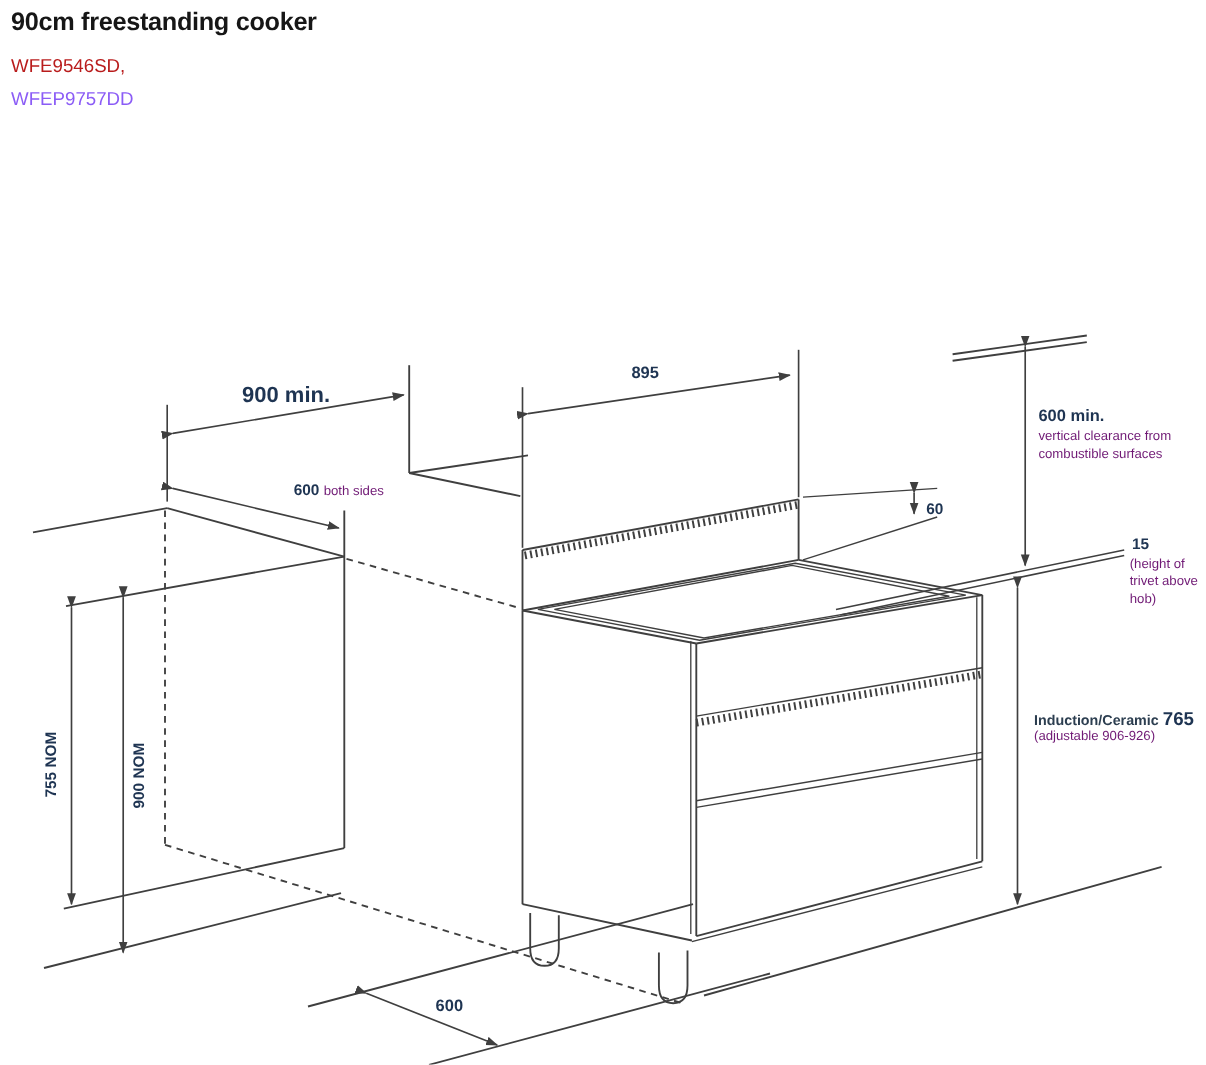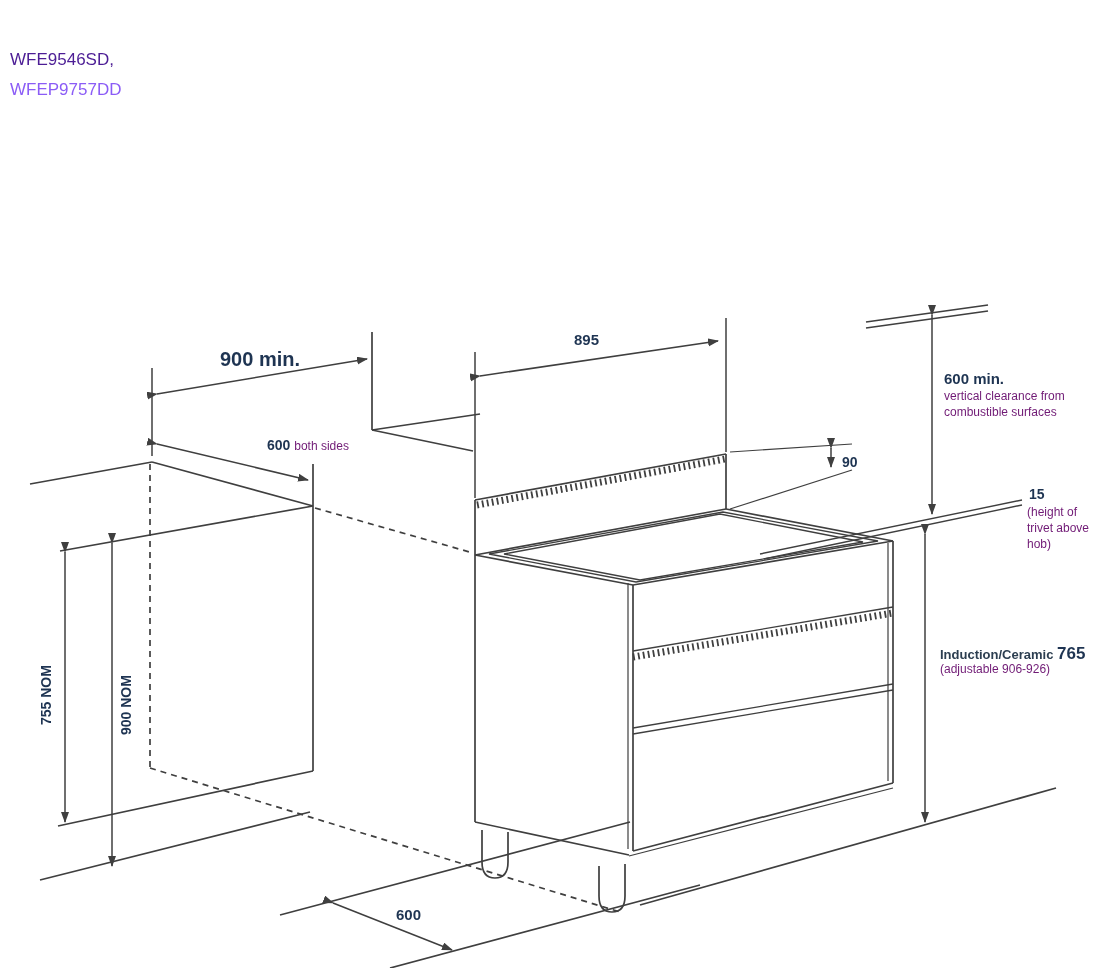--- a/index.html
+++ b/index.html
@@ -3,21 +3,21 @@
 <meta charset="utf-8">
 <style>
   html,body{margin:0;padding:0;background:#ffffff;}
   .stage{
     position:relative;width:1096px;height:968px;background:#ffffff;overflow:hidden;
     font-family:"Liberation Sans", sans-serif;
   }
   .stage svg{position:absolute;left:0;top:0;}
   .lbl{position:absolute;white-space:nowrap;line-height:1.15;}
   .title{left:10px;top:6px;font-size:23px;font-weight:bold;color:#161616;letter-spacing:-0.3px;}
-  .model1{left:10px;top:50px;font-size:17px;color:#4c1d95;}
+  .model1{left:10px;top:50px;font-size:17px;color:#b91c1c;}
   .model2{left:10px;top:80px;font-size:17px;color:#8b5cf6;}
   .num{font-weight:bold;color:#1e3452;}
   .note{color:#701a75;font-weight:normal;}
   .d-bench-opening{left:220px;top:348px;font-size:20px;}
   .d-bench-depth{left:219px;top:437px;font-size:14px;margin-left:48px;}
   .d-bench-depth .note{font-size:12px;}
   .d-width{left:574px;top:331px;font-size:15px;}
   .d-vclear-val{left:944px;top:370px;font-size:15px;}
   .d-vclear-note{left:944px;top:389px;font-size:12px;width:132px;white-space:normal;line-height:1.3;}
   .d-backguard{left:842px;top:454px;font-size:14px;}
@@ -117,36 +117,37 @@
 
       <path d="M925,534 L925,822" marker-start="url(#ah)" marker-end="url(#ah)"></path>
 
       <path d="M65,552 L65,822" marker-start="url(#ah)" marker-end="url(#ah)"></path>
       <path d="M112,543 L112,866" marker-start="url(#ah)" marker-end="url(#ah)"></path>
 
       <path d="M333,903 L452,950" marker-start="url(#ah)" marker-end="url(#ah)"></path>
     </g>
   </svg>
 
+  <div class="lbl title">90cm freestanding cooker</div>
   <div class="lbl model1">WFE9546SD,</div>
   <div class="lbl model2">WFEP9757DD</div>
 
   <div class="lbl num d-bench-opening">900 min.</div>
 
   <div class="lbl d-bench-depth">
     <span class="num">600</span>
     <span class="note">both sides</span>
   </div>
 
   <div class="lbl num d-width">895</div>
 
   <div class="lbl num d-vclear-val">600 min.</div>
   <div class="lbl note d-vclear-note">vertical clearance from combustible surfaces</div>
 
-  <div class="lbl num d-backguard">90</div>
+  <div class="lbl num d-backguard">60</div>
 
   <div class="lbl num d-trivet-val">15</div>
   <div class="lbl note d-trivet-note">(height of trivet above hob)</div>
 
   <div class="lbl d-hob-label">
     <span>Induction/Ceramic</span>
     <span class="num d-hob-val">765</span>
   </div>
   <div class="lbl note d-hob-note">(adjustable 906-926)</div>
 

